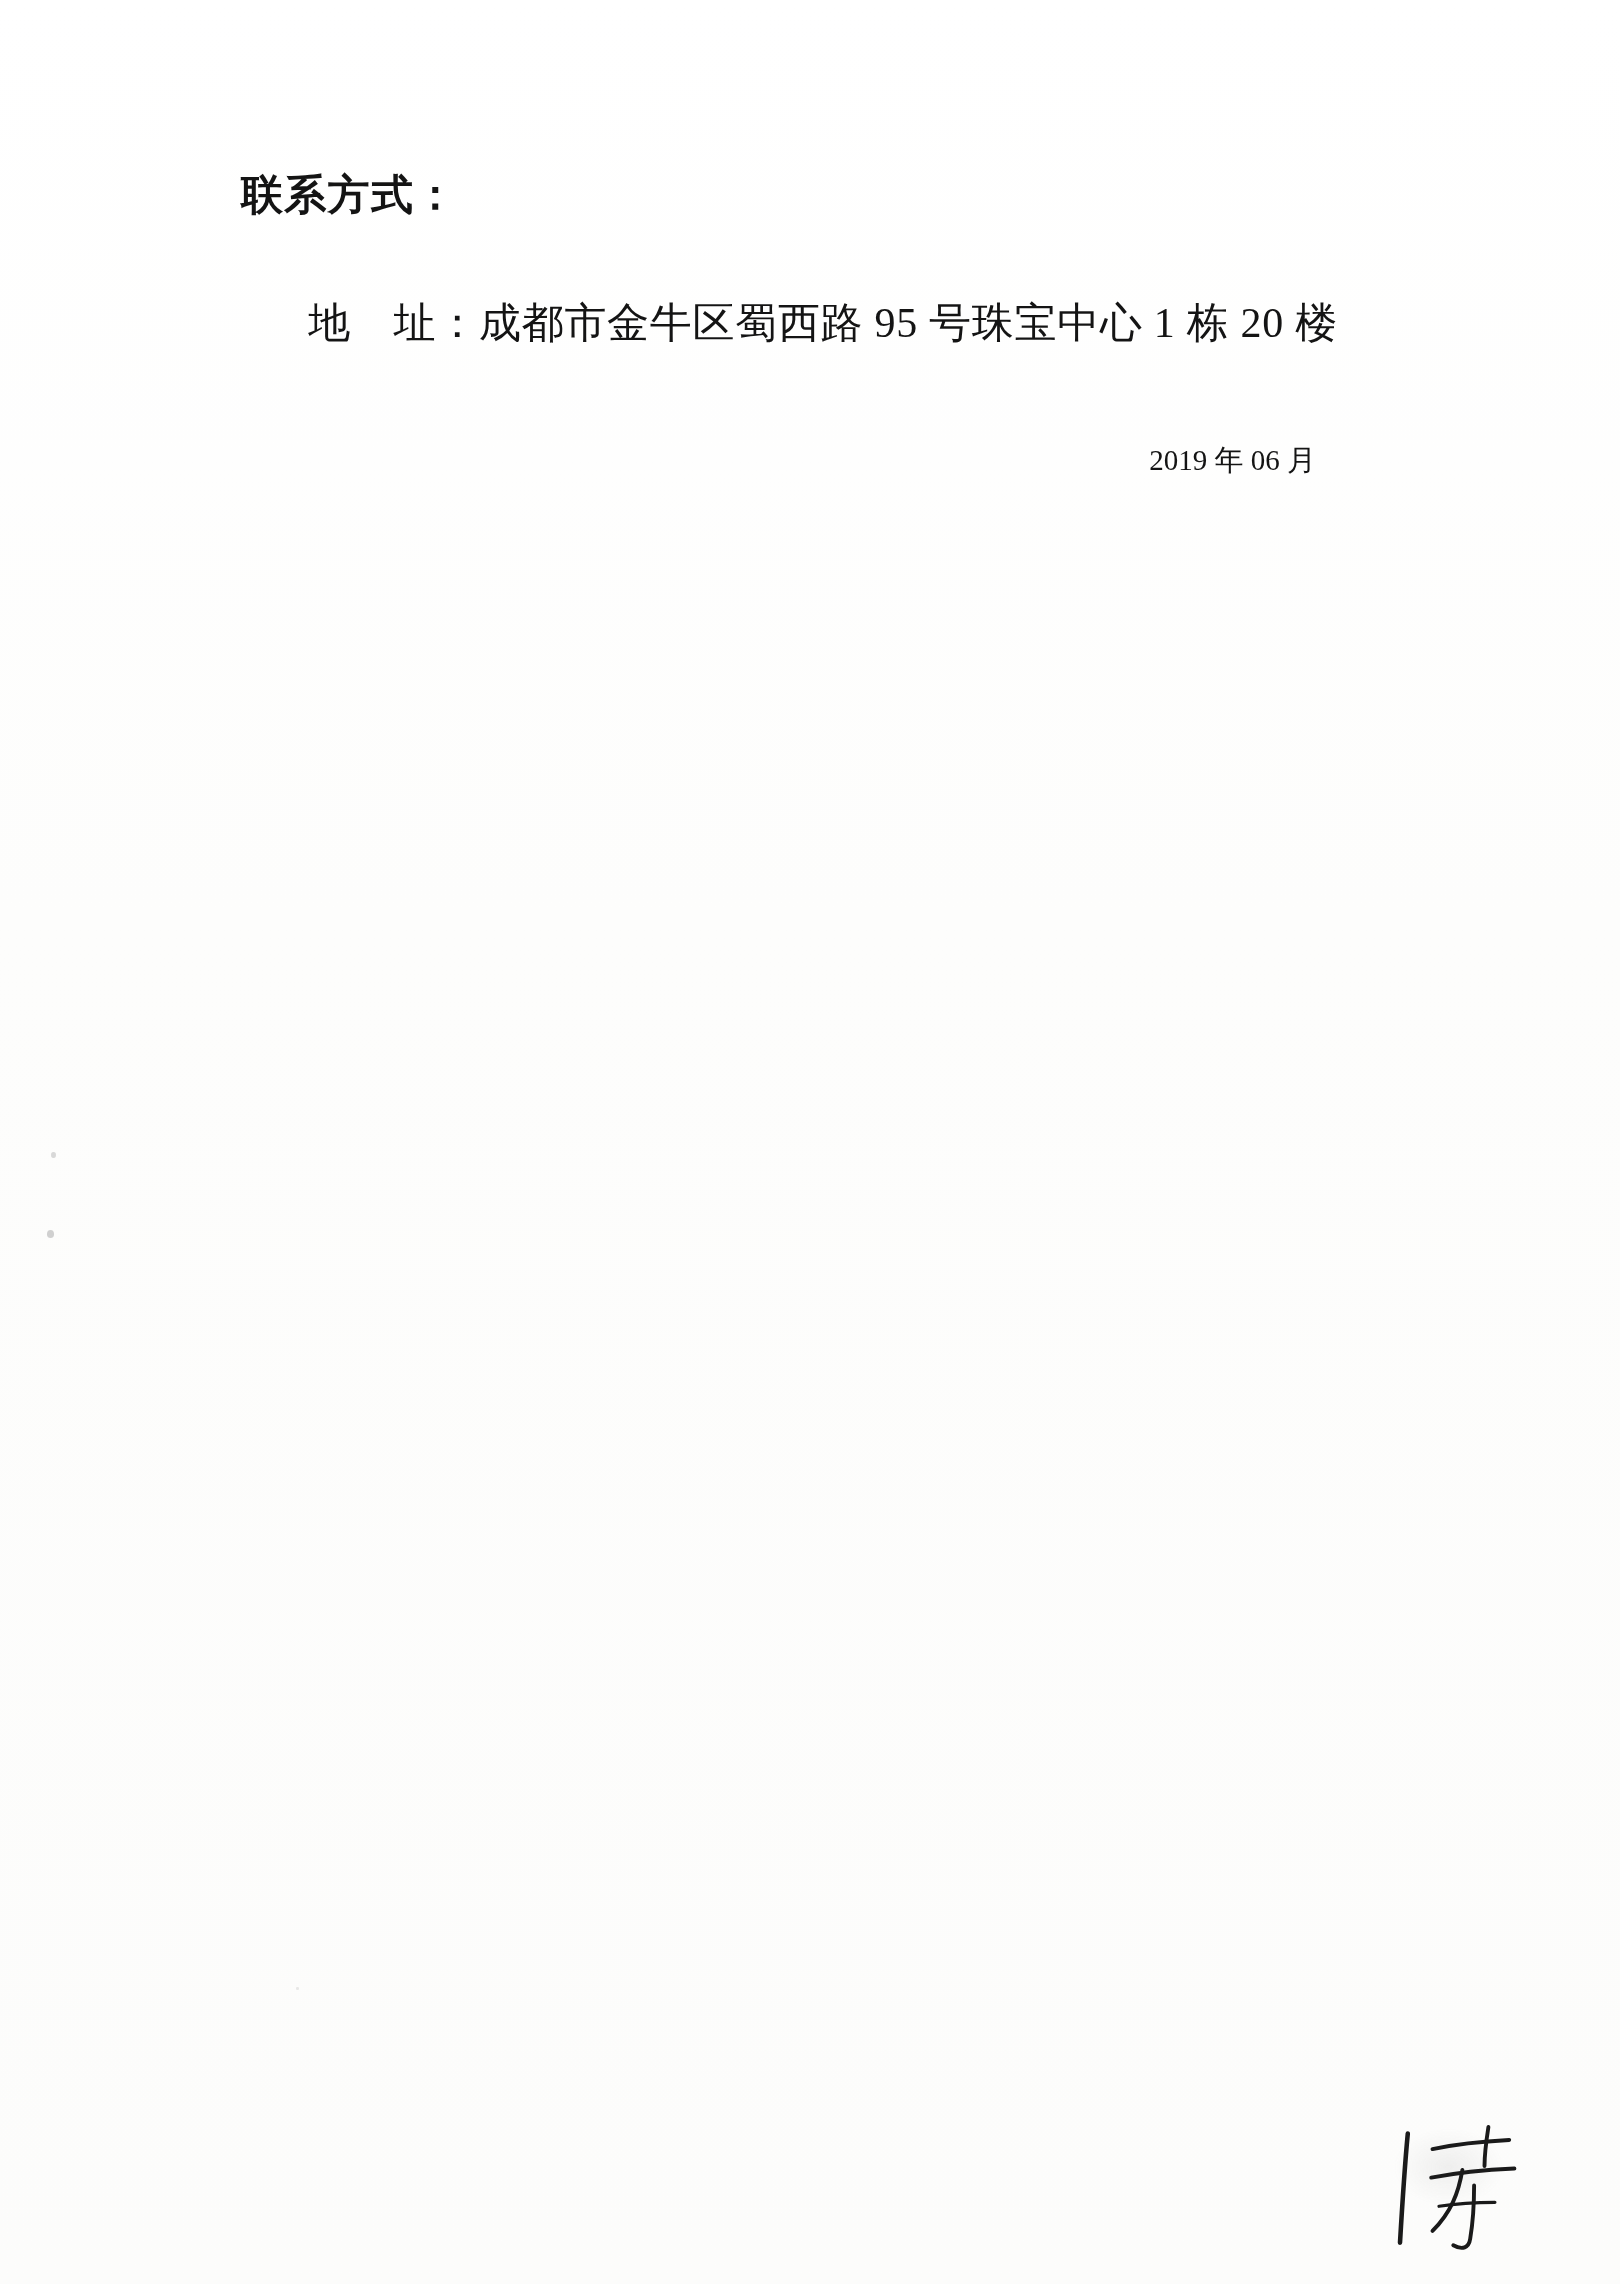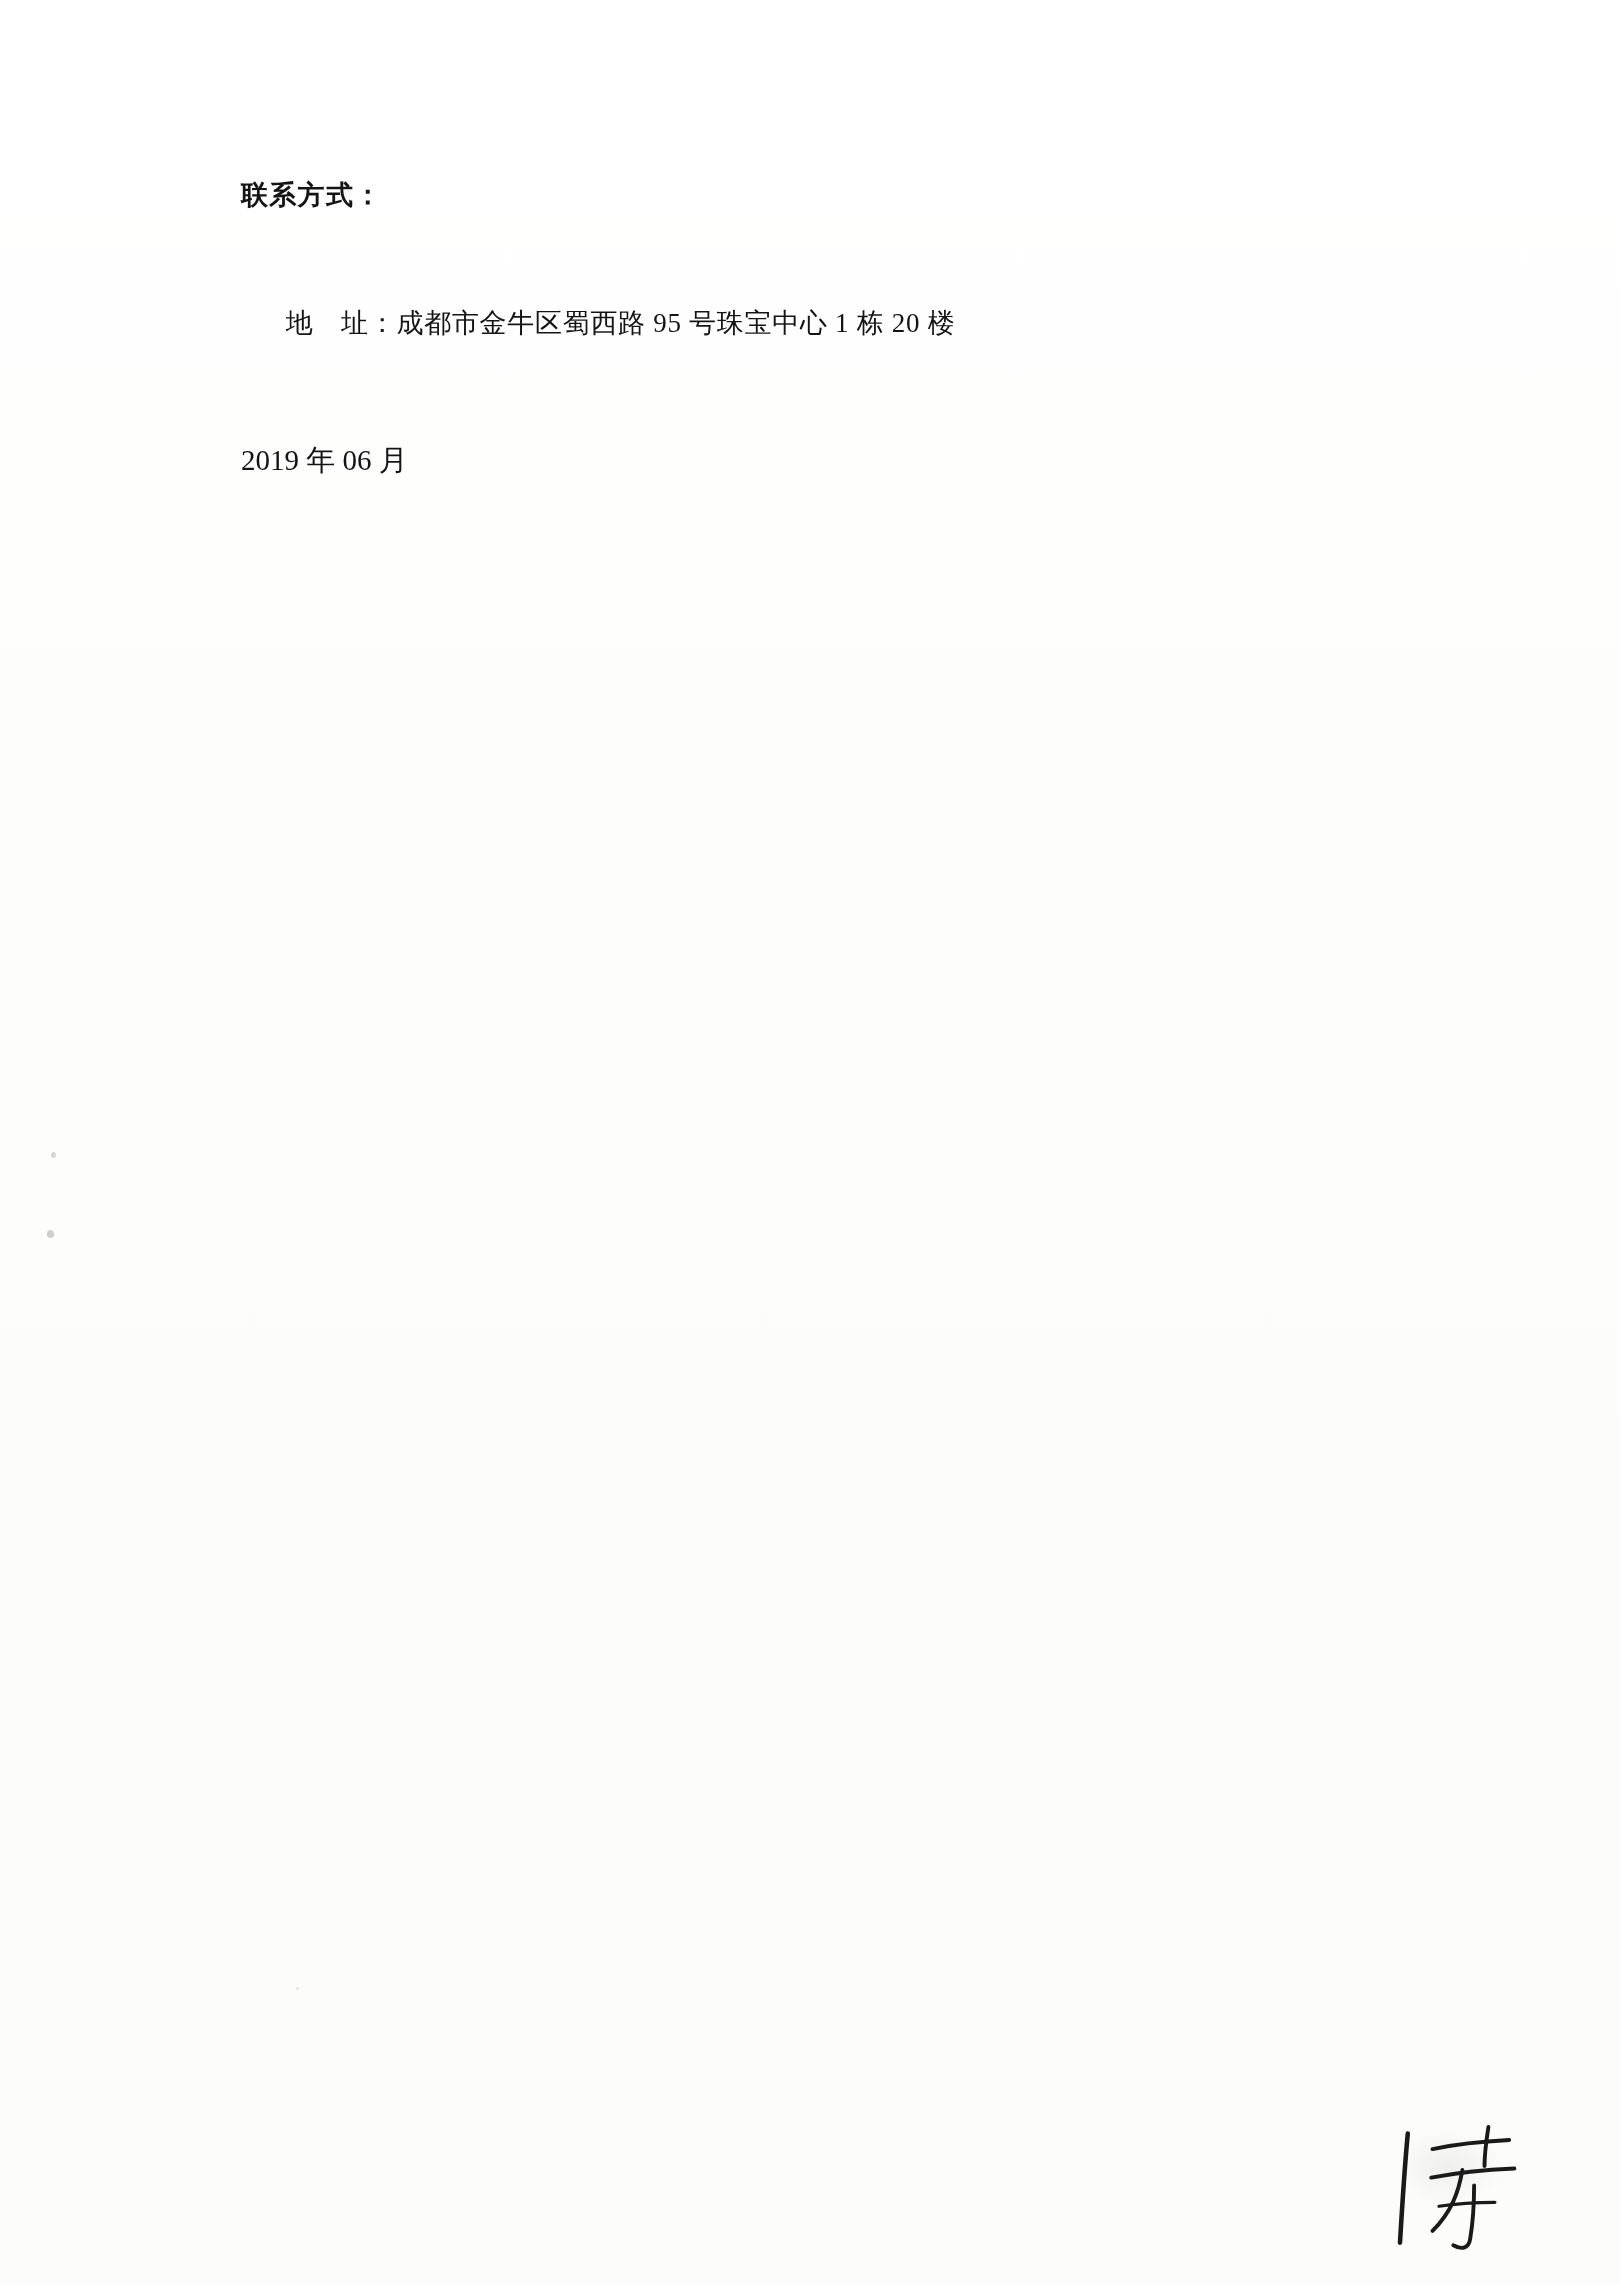--- a/index.html
+++ b/index.html
@@ -26,36 +26,36 @@
     background: linear-gradient(180deg, #ffffff 0%, #fdfdfc 40%, #fcfcfb 100%);
     pointer-events: none;
   }
   .content {
     position: absolute;
     left: 241px;
     top: 163px;
     width: 1212px;
   }
   .doc-line {
-    font-size: 27px;
+    font-size: 42px;
     line-height: 64px;
     letter-spacing: 0.7px;
     white-space: pre;
     color: #141414;
   }
   .doc-line.heading {
     font-weight: bold;
     letter-spacing: 1.3px;
   }
   .label {
     display: inline-block;
   }
   .date-line {
     margin-top: 18px;
-    text-align: left;
+    text-align: right;
     padding-right: 137px;
     font-size: 29px;
     line-height: 46px;
     color: #141414;
     white-space: pre;
   }
   
   .speck {
     position: absolute;
     background: #b9b9b9;

